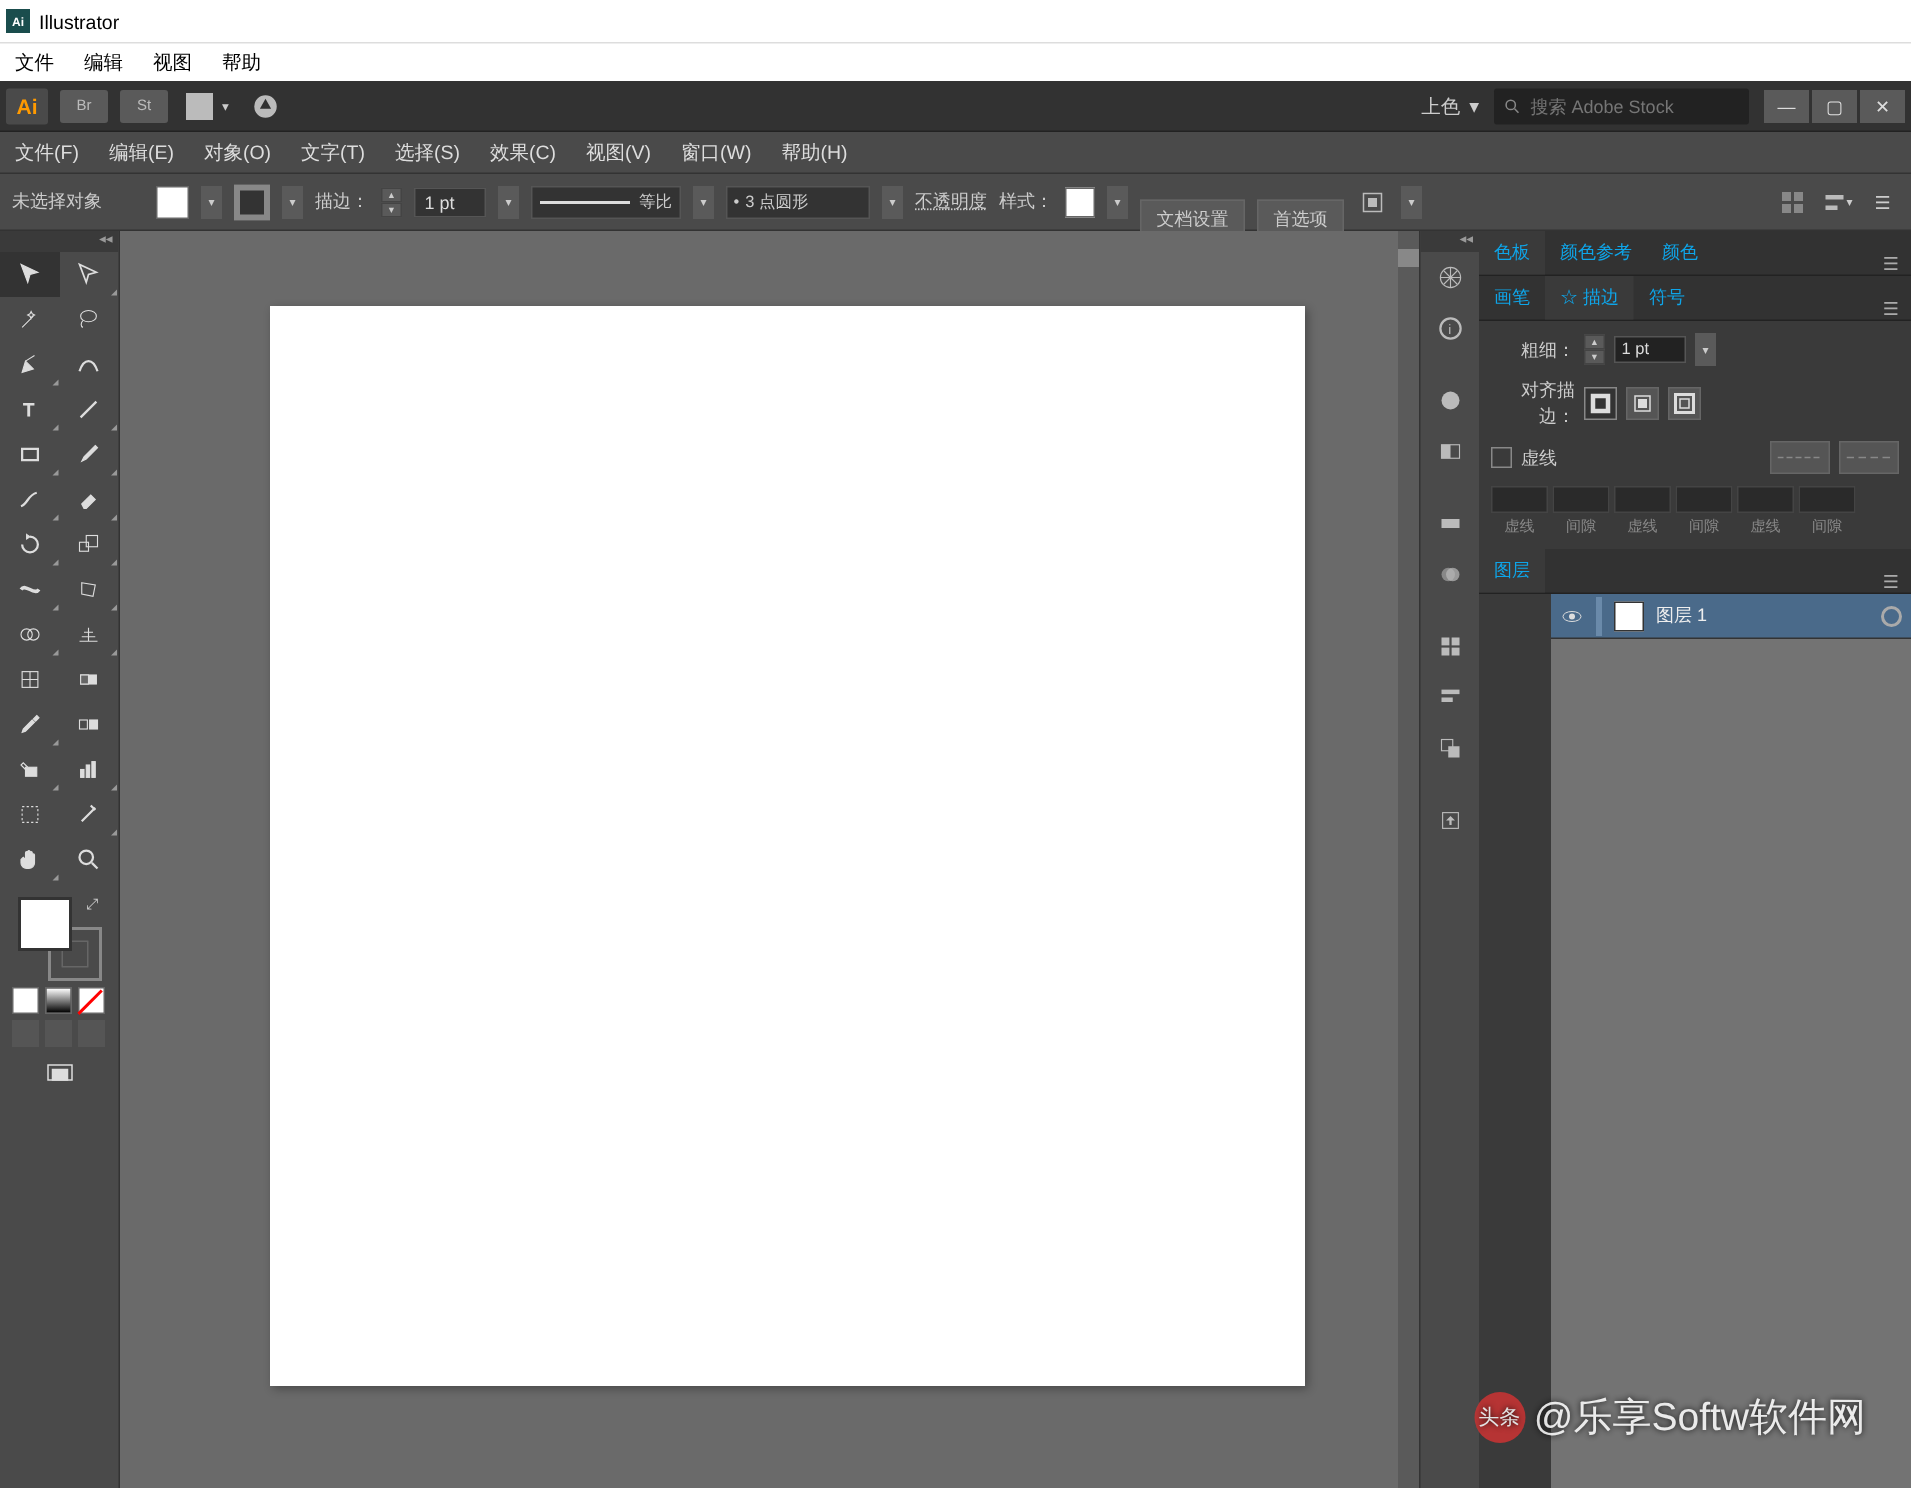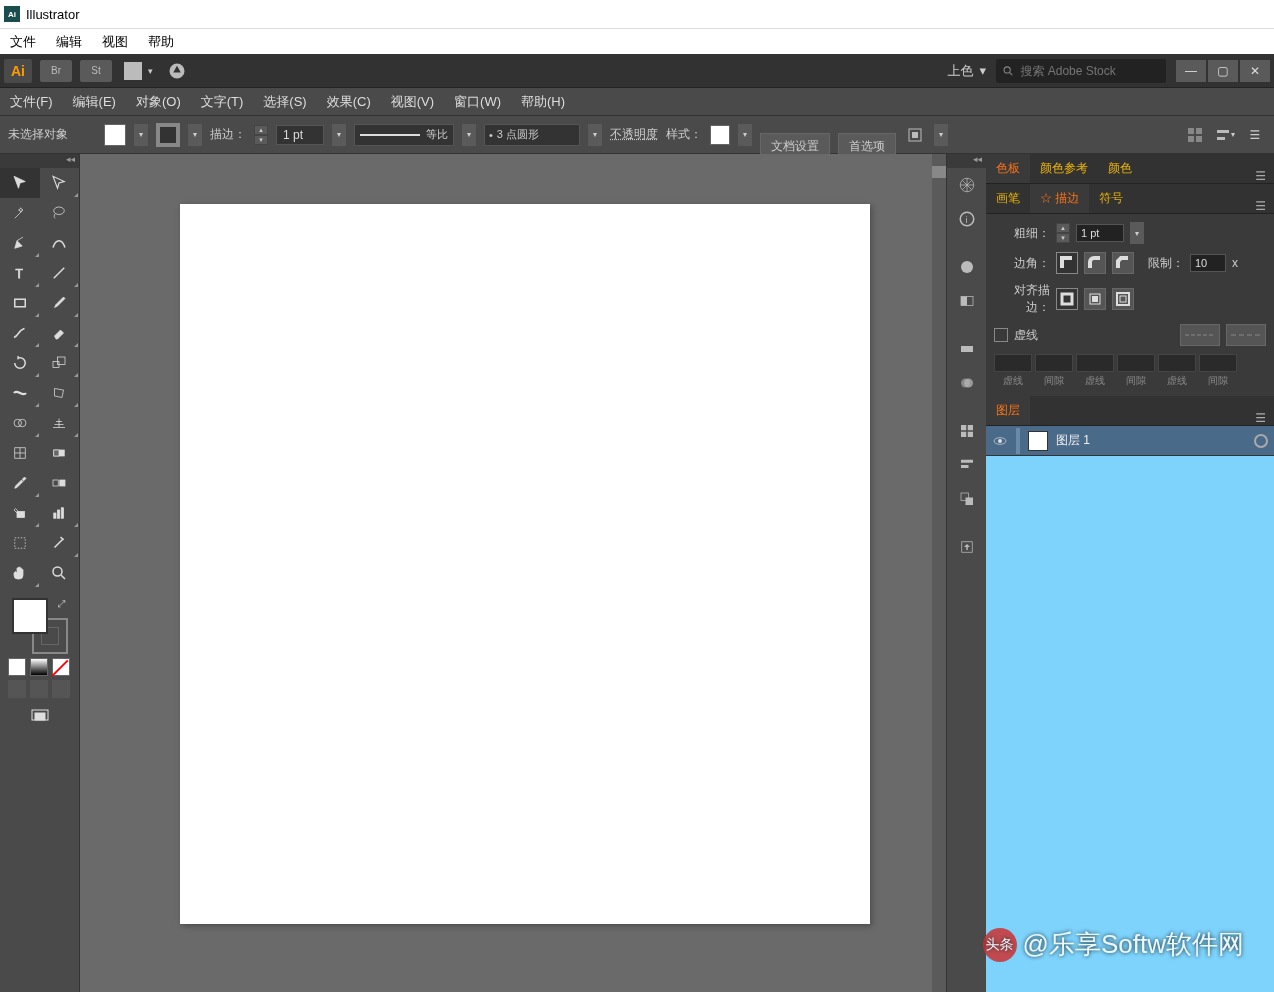--- a/index.html
+++ b/index.html
@@ -82,38 +82,38 @@
 
 .dock-icons { width: 40px; background: #4a4a4a; border-left: 1px solid #333; }
 .dock-collapse { height: 14px; background: #3a3a3a; text-align: right; padding-right: 4px; font-size: 9px; color: #999; }
 .dock-icon { height: 34px; display: flex; align-items: center; justify-content: center; cursor: pointer; }
 .dock-icon svg { width: 18px; height: 18px; fill: #bbb; }
 .dock-gap { height: 14px; }
 
 
 .panels { width: 288px; background: #3a3a3a; display: flex; flex-direction: column; }
 .panel-tabs { height: 30px; background: #323232; display: flex; align-items: flex-end; border-bottom: 1px solid #222; }
-.ptab { padding: 6px 10px; font-size: 12px; color: #eab308; cursor: pointer; }
-.ptab.active { background: #3a3a3a; color: #f97316; }
+.ptab { padding: 6px 10px; font-size: 12px; color: #0ea5e9; cursor: pointer; }
+.ptab.active { background: #3a3a3a; color: #0ea5e9; }
 .ptab-menu { margin-left: auto; padding: 0 8px; color: #aaa; cursor: pointer; }
 .panel-body { background: #3a3a3a; padding: 8px; font-size: 12px; }
 .stroke-row { display: flex; align-items: center; gap: 6px; margin-bottom: 8px; }
 .stroke-label { width: 56px; text-align: right; color: #ccc; }
 .cap-btn { width: 22px; height: 22px; background: #555; border: 1px solid #666; cursor: pointer; display: flex; align-items: center; justify-content: center; }
 .cap-btn.active { background: #333; border-color: #888; }
 .stroke-input { background: #222; border: 1px solid #555; color: #ddd; width: 48px; padding: 2px 4px; font-size: 11px; }
 .dash-row { display: flex; align-items: center; gap: 6px; }
 .dash-check { width: 14px; height: 14px; border: 1px solid #888; }
 .dash-inputs { display: flex; gap: 3px; margin-top: 6px; }
 .dash-cell { display: flex; flex-direction: column; align-items: center; gap: 2px; }
 .dash-cell input { width: 38px; background: #2a2a2a; border: 1px solid #444; height: 18px; }
 .dash-cell span { font-size: 10px; color: #888; }
 
 
-.layers-body { flex: 1; background: #7dd3fc; }
+.layers-body { flex: 1; background: #737373; margin-left: 48px; }
 .layer-row { display: flex; align-items: center; height: 30px; background: #4a6a8a; border-bottom: 1px solid #333; padding: 0 6px; gap: 8px; }
 .layer-eye { width: 16px; height: 16px; }
 .layer-thumb { width: 20px; height: 20px; background: #fff; border: 1px solid #333; }
 .layer-name { flex: 1; font-size: 12px; color: #eee; }
 .layer-target { width: 14px; height: 14px; border: 2px solid #aaa; border-radius: 50%; }
 
 
 .watermark { position: absolute; bottom: 30px; right: 30px; font-size: 26px; color: #fff; opacity: 0.85; font-weight: normal; text-shadow: 0 0 4px #000; display: flex; align-items: center; gap: 6px; }
 .wm-icon { width: 34px; height: 34px; background: #cc3333; border-radius: 50%; display: flex; align-items: center; justify-content: center; font-size: 14px; }
 </style>
@@ -538,41 +538,20 @@
       <div class="stroke-row">
         <span class="stroke-label">粗细：</span>
         <div class="cb-spin">
             <div>▴</div>
             <div>▾</div>
           </div>
         <input class="stroke-input" value="1 pt" style="">
         <div class="cb-drop">▾</div>
       </div>
       <div class="stroke-row">
-        <span class="stroke-label">边角：</span>
-        <div class="cap-btn active">
-            <svg width="14" height="14">
-              <path d="M2 12V2h10" stroke="#ddd" stroke-width="4" fill="none"></path>
-            </svg>
-          </div>
-        <div class="cap-btn">
-            <svg width="14" height="14">
-              <path d="M2 12V6a4 4 0 014-4h6" stroke="#ddd" stroke-width="4" fill="none"></path>
-            </svg>
-          </div>
-        <div class="cap-btn">
-            <svg width="14" height="14">
-              <path d="M2 12V5l3-3h7" stroke="#ddd" stroke-width="4" fill="none"></path>
-            </svg>
-          </div>
-        <span class="stroke-label" style="width:auto;margin-left:8px">限制：</span>
-        <input class="stroke-input" style="width: 36px;" value="10">
-        <span>x</span>
-      </div>
-      <div class="stroke-row">
         <span class="stroke-label">对齐描边：</span>
         <div class="cap-btn active">
             <svg width="14" height="14">
               <rect x="2" y="2" width="10" height="10" fill="none" stroke="#ddd" stroke-width="3"></rect>
             </svg>
           </div>
         <div class="cap-btn">
             <svg width="14" height="14">
               <rect x="2" y="2" width="10" height="10" fill="none" stroke="#ddd"></rect>
               <rect x="4" y="4" width="6" height="6" fill="#ddd"></rect>

